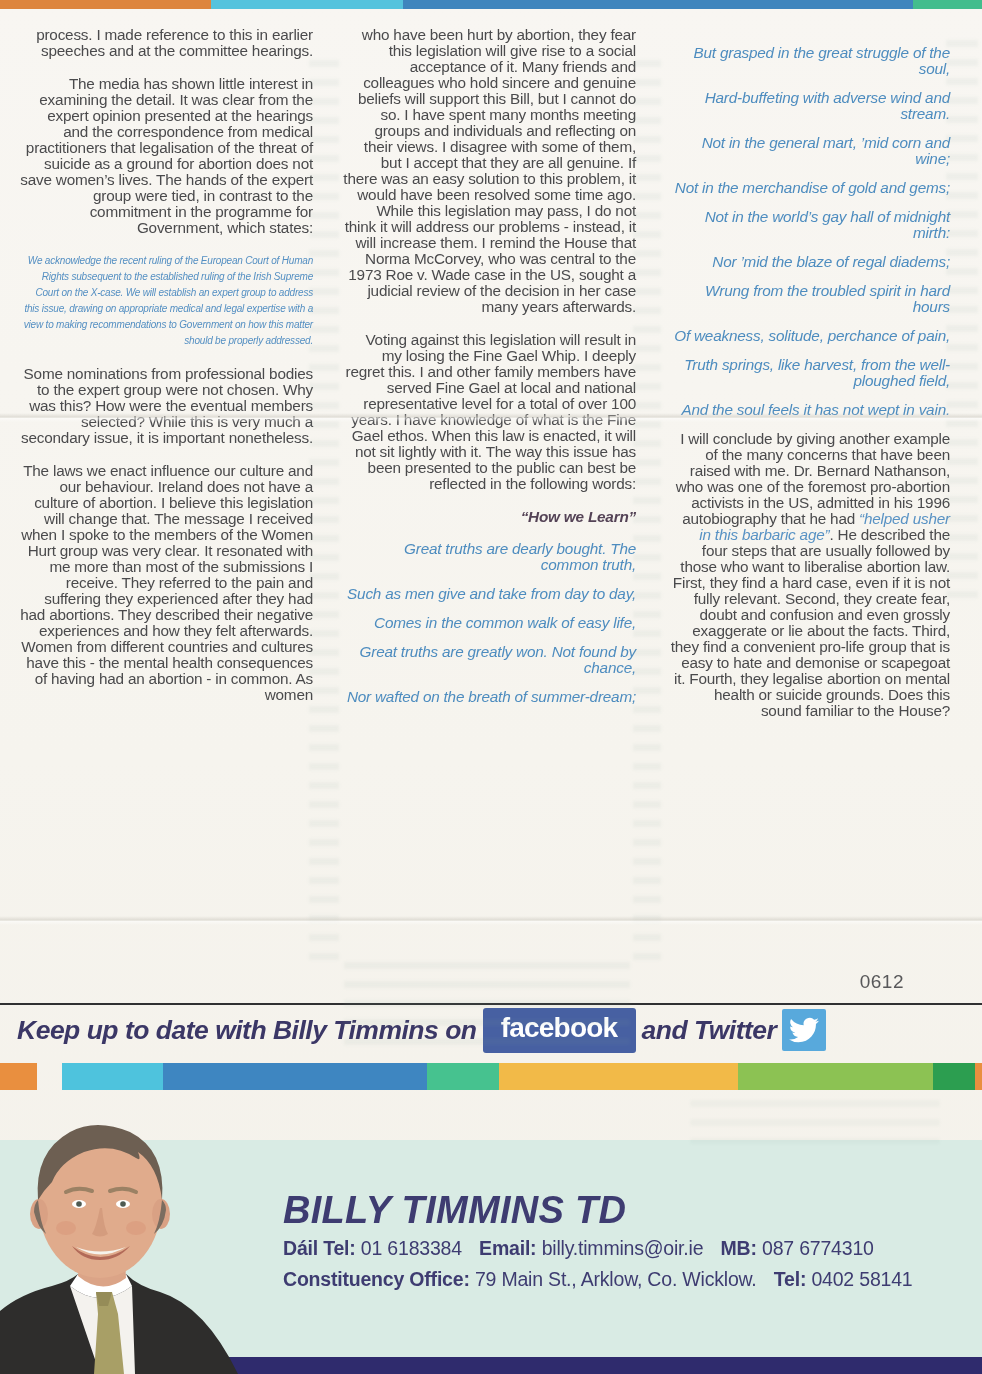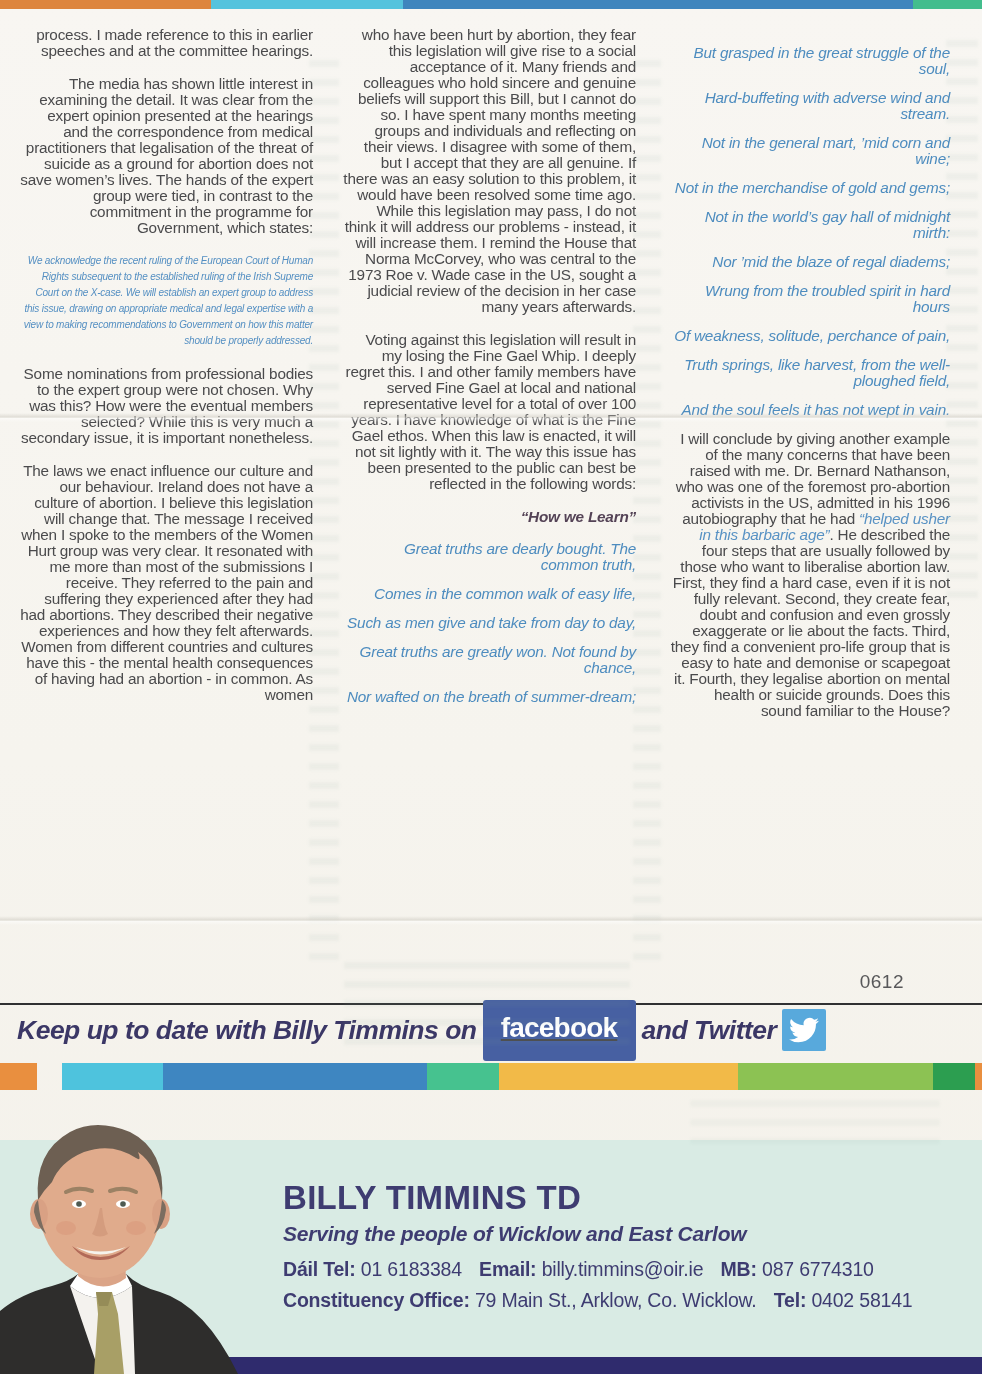--- a/index.html
+++ b/index.html
@@ -24,30 +24,30 @@
   p.body{color:#4a4a4c;}
   p.quote{color:#548fc2; font-style:italic; font-size:10px;}
   p.poem{color:#4d8cbf; font-style:italic; margin:0 0 13px 0;}
   p.poem-title{color:#544356; font-style:italic; font-weight:bold; margin:2px 0 16px 0;}
   .inline-quote{color:#5892c4; font-style:italic;}
   .page-code{position:absolute; top:971px; right:78px; font-size:19px; color:#58585a; letter-spacing:0.5px;}
   
   .footer-rule{position:absolute; top:995px; left:0; width:100%; height:2px; background:#303032; border:none;}
   .social-row{position:absolute; top:1002px; left:17px; height:56px; display:flex; align-items:center; gap:6px;}
   .social-lead{font-size:26.5px; font-style:italic; font-weight:bold; color:#3b3766; letter-spacing:-0.5px; white-space:nowrap;}
-  .fb-badge{width:153px; height:61px; background:#4760a2; border-radius:3px; display:flex; align-items:center; justify-content:center;text-decoration:underline;}
+  .fb-badge{width:153px; height:45px; background:#4760a2; border-radius:3px; display:flex; align-items:center; justify-content:center;}
   .fb-badge span{color:#ffffff; font-size:28px; font-weight:bold; letter-spacing:-0.8px; transform:translateY(-2px);}
   .tw-badge{width:44px; height:42px; background:#58a9dc; border-radius:2px; display:flex; align-items:center; justify-content:center;}
   .tw-badge svg{width:30px; height:30px; fill:#ffffff;}
   
   .band-mint{position:absolute; top:1140px; left:0; width:100%; height:217px; background:#d9ebe4;}
   .band-navy{position:absolute; top:1357px; left:0; width:100%; height:17px; background:#2f2b6d;}
   .portrait{position:absolute; left:0; top:1096px; width:260px; height:278px;}
   .contact-text{position:absolute; left:283px; top:1172px; color:#3e3c71;}
-  .contact-name{font-size:33px; font-weight:bold; letter-spacing:0.3px; margin:7px 0 5px 0; color:#3e3c71;}
+  .contact-name{font-size:38px; font-weight:bold; letter-spacing:0.3px; margin:17px 0 5px 0; color:#3e3c71;font-style:italic;}
   .contact-tagline{font-size:21px; font-weight:bold; font-style:italic; margin:0 0 12px 0; letter-spacing:-0.2px;}
   .contact-line{font-size:19.5px; margin:0 0 8px 0; letter-spacing:-0.2px;}
   .contact-line b{font-weight:bold;}
   .gap-s{display:inline-block; width:12px;}
   
   .ghost{position:absolute; pointer-events:none; opacity:.5; filter:blur(1.6px);
     background-image:repeating-linear-gradient(180deg, rgba(128,162,148,0.16) 0 7px, rgba(0,0,0,0) 7px 19px);}
   .crease{position:absolute; left:0; width:100%; height:9px; pointer-events:none;
     background:linear-gradient(180deg, rgba(255,255,255,0) 0%, rgba(205,202,193,0.55) 45%, rgba(255,255,255,0.5) 60%, rgba(255,255,255,0) 100%);}
 </style>
@@ -69,22 +69,22 @@
     <p class="quote">We acknowledge the recent ruling of the European Court of Human Rights subsequent to the established ruling of the Irish Supreme Court on the X-case. We will establish an expert group to address this issue, drawing on appropriate medical and legal expertise with a view to making recommendations to Government on how this matter should be properly addressed.</p>
     <p class="body">Some nominations from professional bodies to the expert group were not chosen. Why was this? How were the eventual members selected? While this is very much a secondary issue, it is important nonetheless.</p>
     <p class="body">The laws we enact influence our culture and our behaviour. Ireland does not have a culture of abortion. I believe this legislation will change that. The message I received when I spoke to the members of the Women Hurt group was very clear. It resonated with me more than most of the submissions I receive. They referred to the pain and suffering they experienced after they had had abortions. They described their negative experiences and how they felt afterwards. Women from different countries and cultures have this - the mental health consequences of having had an abortion - in common. As women</p>
   </section>
 
   <section class="col col-2">
     <p class="body">who have been hurt by abortion, they fear this legislation will give rise to a social acceptance of it. Many friends and colleagues who hold sincere and genuine beliefs will support this Bill, but I cannot do so. I have spent many months meeting groups and individuals and reflecting on their views. I disagree with some of them, but I accept that they are all genuine. If there was an easy solution to this problem, it would have been resolved some time ago. While this legislation may pass, I do not think it will address our problems - instead, it will increase them. I remind the House that Norma McCorvey, who was central to the 1973 Roe v. Wade case in the US, sought a judicial review of the decision in her case many years afterwards.</p>
     <p class="body">Voting against this legislation will result in my losing the Fine Gael Whip. I deeply regret this. I and other family members have served Fine Gael at local and national representative level for a total of over 100 years. I have knowledge of what is the Fine Gael ethos. When this law is enacted, it will not sit lightly with it. The way this issue has been presented to the public can best be reflected in the following words:</p>
     <p class="poem-title">“How we Learn”</p>
     <p class="poem">Great truths are dearly bought. The common truth,</p>
+    <p class="poem">Such as men give and take from day to day,</p>
     <p class="poem">Comes in the common walk of easy life,</p>
-    <p class="poem">Such as men give and take from day to day,</p>
     <p class="poem">Great truths are greatly won. Not found by chance,</p>
     <p class="poem">Nor wafted on the breath of summer-dream;</p>
   </section>
 
   <section class="col col-3">
     <p class="poem">But grasped in the great struggle of the soul,</p>
     <p class="poem">Hard-buffeting with adverse wind and stream.</p>
     <p class="poem">Not in the general mart, ’mid corn and wine;</p>
     <p class="poem">Not in the merchandise of gold and gems;</p>
     <p class="poem">Not in the world’s gay hall of midnight mirth:</p>
@@ -161,21 +161,20 @@
 
     <path d="M72 150 Q100 172 130 150 Q118 164 100 164 Q82 164 72 150 Z" fill="#b26a58"></path>
     <path d="M76 151 Q100 166 126 151 Q100 160 76 151 Z" fill="#f6f3ec"></path>
 
     <ellipse cx="66" cy="132" rx="10" ry="7" fill="#d89a7c" opacity="0.6"></ellipse>
     <ellipse cx="136" cy="132" rx="10" ry="7" fill="#d89a7c" opacity="0.6"></ellipse>
   </svg>
 
   <div class="contact-text">
     <h1 class="contact-name">BILLY TIMMINS TD</h1>
-    <h2 class="contact-tagline">Serving the people of Wicklow and East Carlow</h2>
     <p class="contact-line">
       <b>Dáil Tel:</b>
       <span>01 6183384</span><span class="gap-s"></span>
       <b>Email:</b>
       <span>billy.timmins@oir.ie</span><span class="gap-s"></span>
       <b>MB:</b>
       <span>087 6774310</span>
     </p>
     <p class="contact-line">
       <b>Constituency Office:</b>

